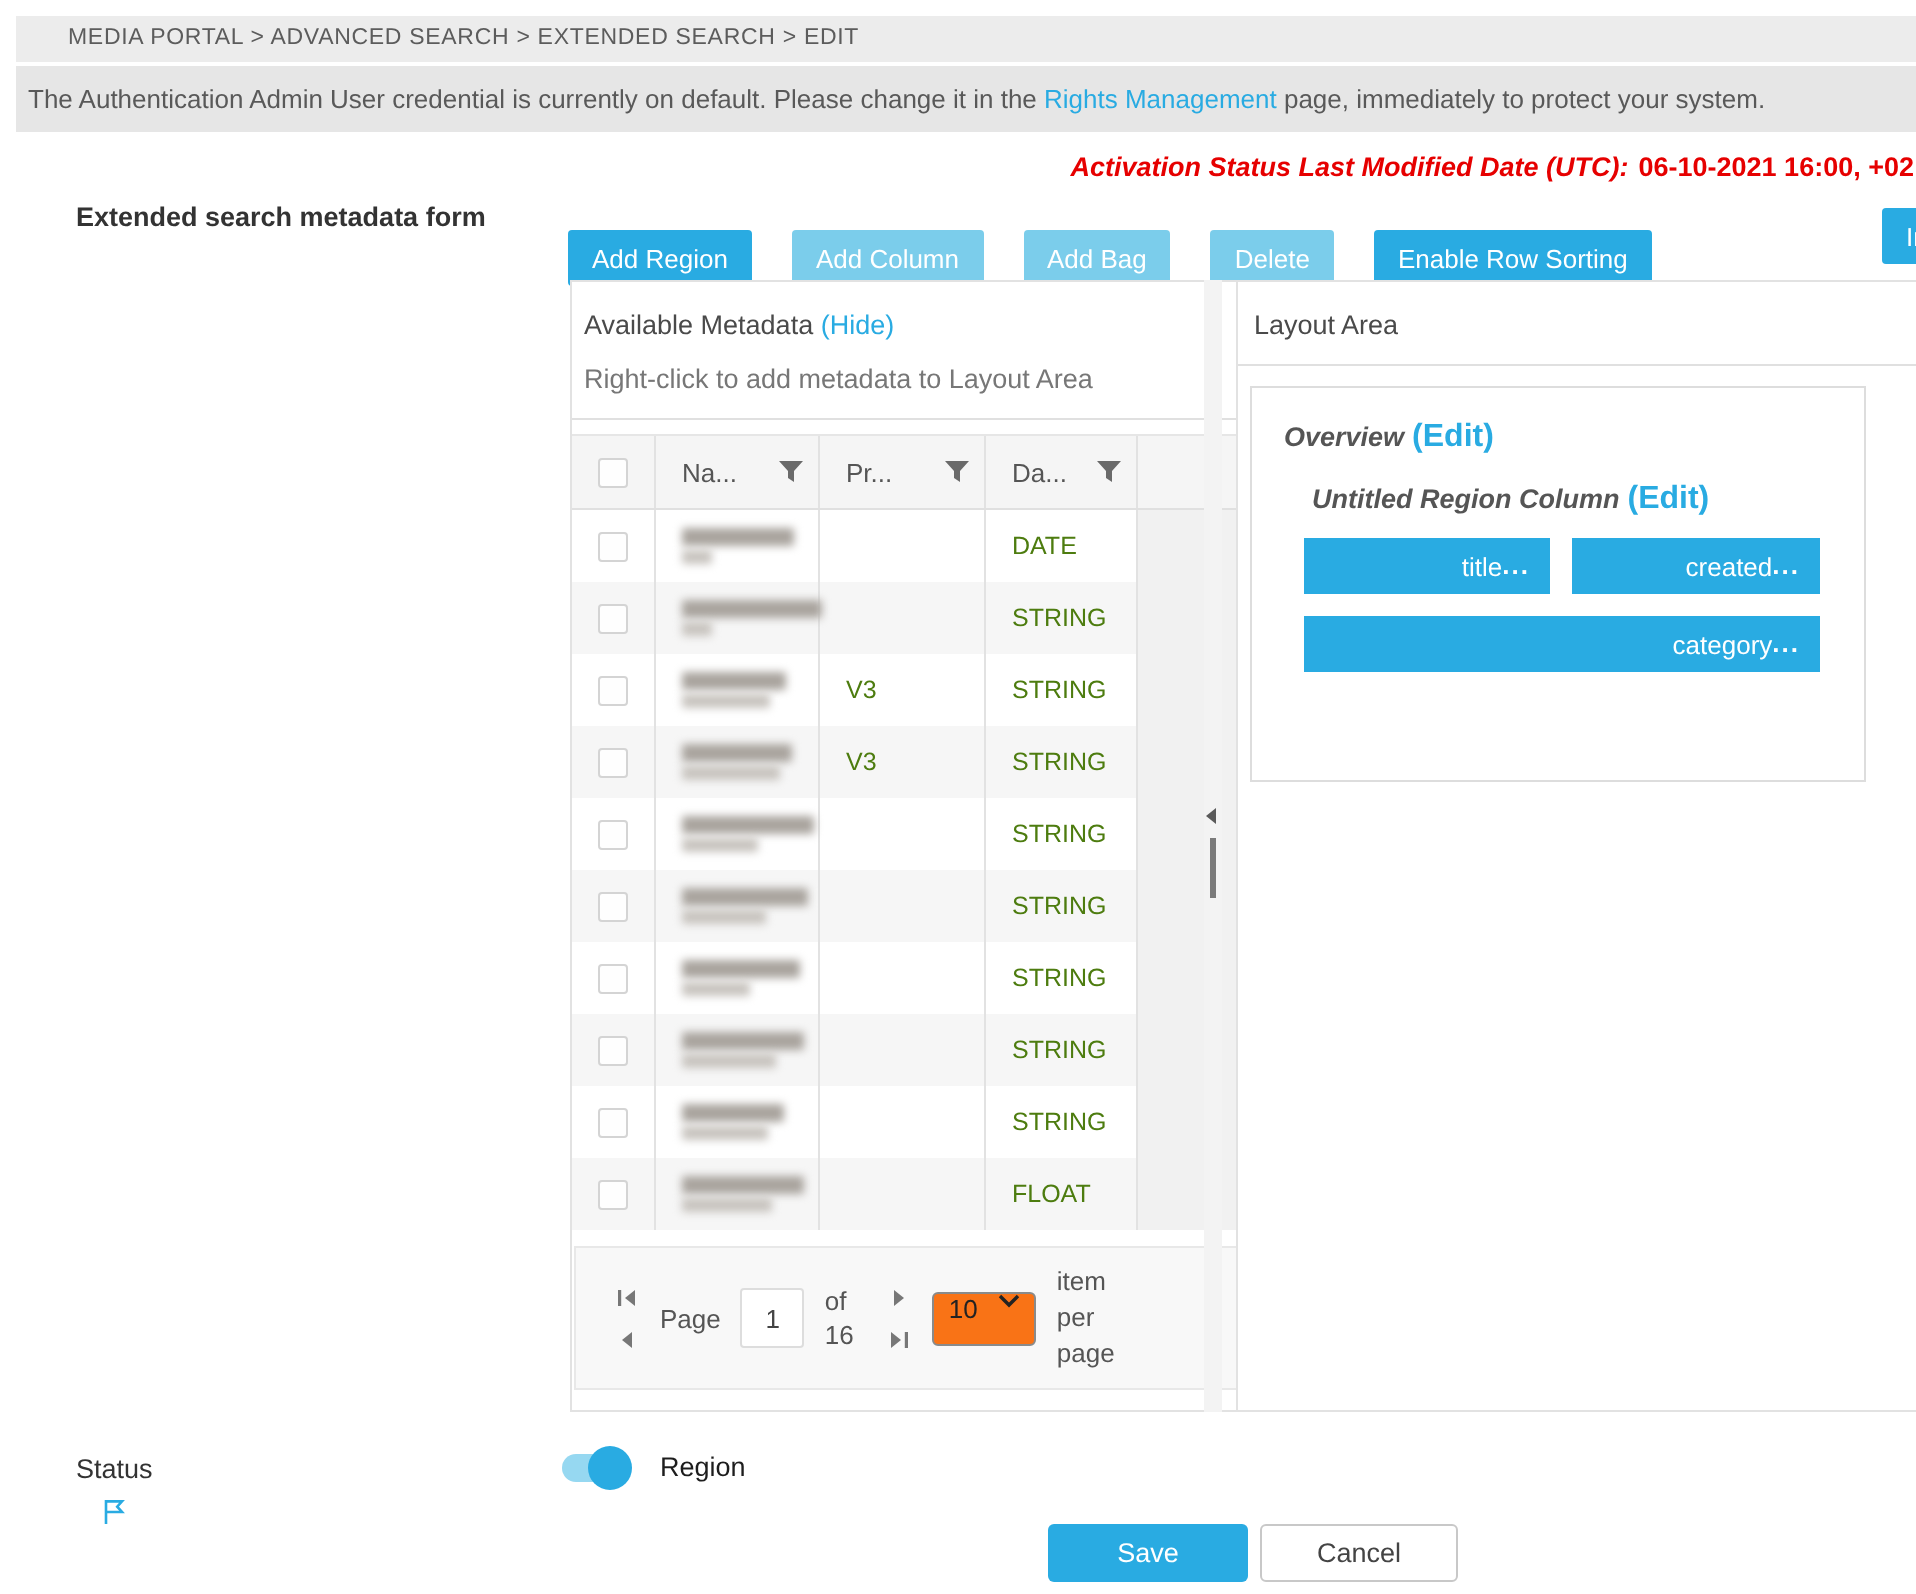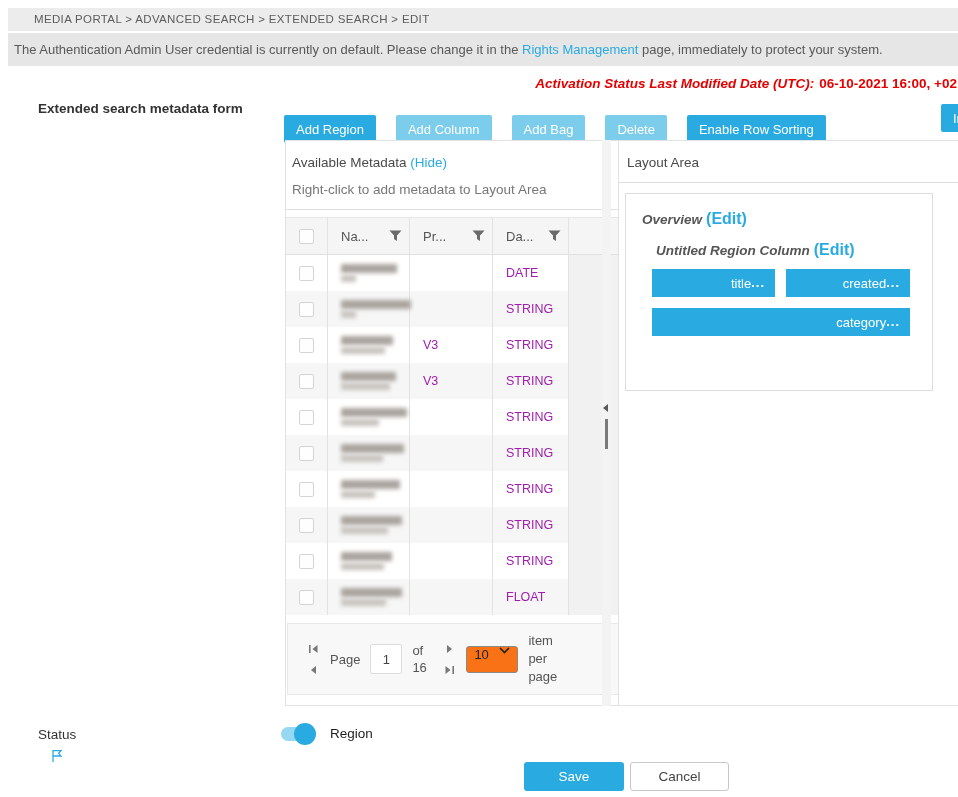--- a/index.html
+++ b/index.html
@@ -42,21 +42,21 @@
     border-bottom:1px solid #e0e0e0; font-size:13px; color:#555; }
   .cell { height:100%; display:flex; align-items:center; border-right:1px solid #e2e2e2; }
   .c-cb   { width:42px; justify-content:center; }
   .c-name { width:82px; padding:0 7px 0 13px; justify-content:space-between; }
   .c-pref { width:83px; padding:0 7px 0 13px; justify-content:space-between; }
   .c-data { width:76px; padding:0 7px 0 13px; justify-content:space-between; }
   .c-scroll { flex:1; border-right:none; }
   .cb { width:15px; height:15px; background:#fefefe; border:1px solid #d4d4d4; border-radius:2px; display:inline-block; }
 
   .g-body { position:relative; }
-  .g-row { display:flex; height:36px; font-size:12.5px; color:#a21caf; }
+  .g-row { display:flex; height:36px; font-size:12.5px; color:#4d7c0f; }
   .g-row:nth-child(odd)  { background:#fff; }
   .g-row:nth-child(even) { background:#f6f6f6; }
   .g-row .c-scroll { background:#f1f1f1; }
   .g-row .c-name { flex-direction:column; justify-content:center; align-items:flex-start; gap:2px; }
   .blur { height:9px; background:#a9a49e; filter:blur(2px); border-radius:1px; }
   .b2   { height:7px; background:#c7c3be; }
   .r1 .b1{width:56px} .r1 .b2{width:15px}
   .r2 .b1{width:70px} .r2 .b2{width:15px}
   .r3 .b1{width:52px} .r3 .b2{width:44px}
   .r4 .b1{width:55px} .r4 .b2{width:49px}

